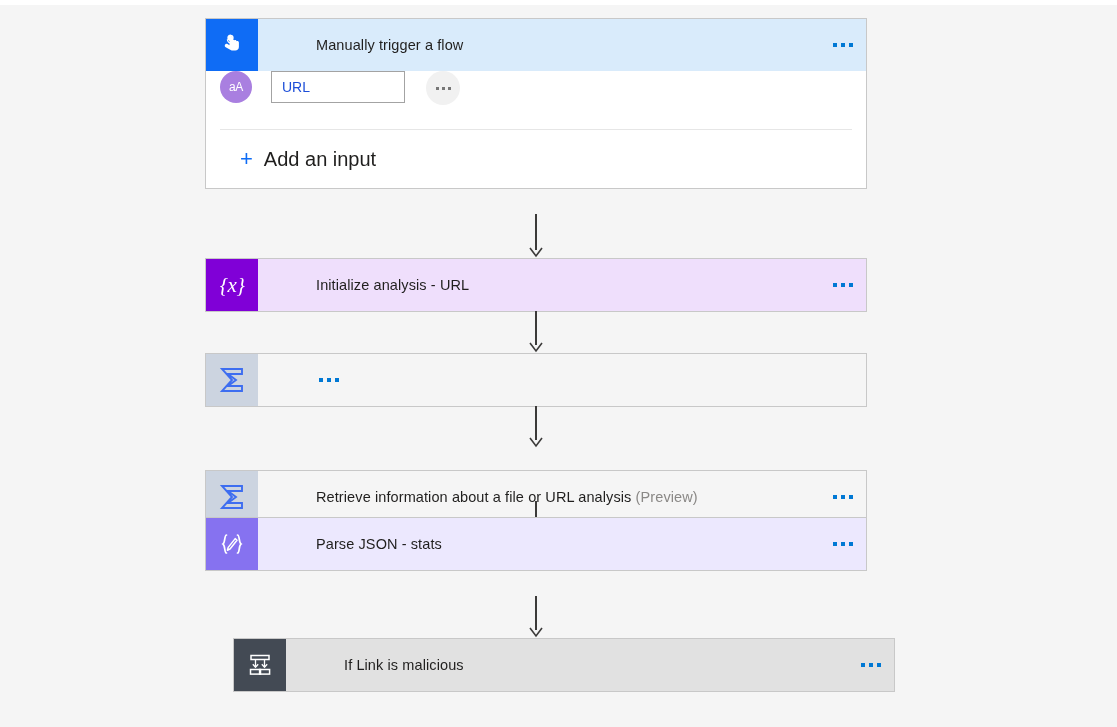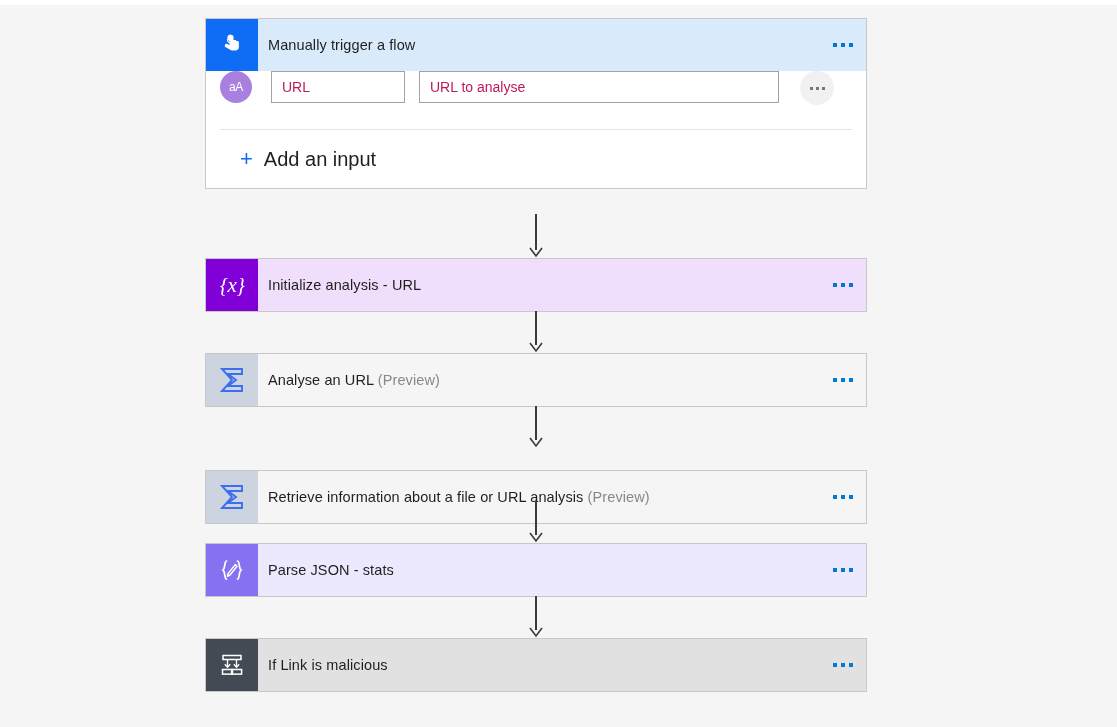--- a/index.html
+++ b/index.html
@@ -28,20 +28,21 @@
     left: 205px;
     width: 662px;
     border: 1px solid #c8c8c8;
     background: #ffffff;
   }
   .card-head {
     position: relative;
     display: flex;
     align-items: center;
     height: 52px;
+    gap: 48px;
   }
   .card-icon {
     width: 52px; height: 52px;
     flex: 0 0 52px;
     display: flex;
     align-items: center;
     justify-content: center;
   }
   .card-title {
     flex: 1 1 auto;
@@ -106,21 +107,21 @@
     letter-spacing: -.3px;
   }
   .txtbox {
     height: 32px;
     border: 1px solid #a3a3a3;
     background: #ffffff;
     display: flex;
     align-items: center;
     padding: 0 10px;
     font-size: 14px;
-    color: #be185d;
+    color: #1d4ed8;
   }
   .txt-name  { width: 134px; margin-left: 19px; }
   .txt-desc  { width: 360px; margin-left: 14px; }
   .row-ellipsis {
     width: 34px; height: 34px;
     margin-left: 21px;
     border-radius: 50%;
     background: #f1f1f1;
     display: flex;
     align-items: center;
@@ -202,23 +203,20 @@
     </div>
 
     <div class="trigger-body">
       <div class="input-row">
         <div class="avatar">
           <span>aA</span>
         </div>
         <div class="txtbox txt-name">
           <span>URL</span>
         </div>
-        <div class="txtbox txt-desc">
-          <span>URL to analyse</span>
-        </div>
         <div class="row-ellipsis">
           <i></i>
           <i></i>
           <i></i>
         </div>
       </div>
 
       <div class="divider"></div>
 
       <div class="add-input">
@@ -262,24 +260,20 @@
     </div>
   </div>
 
   <div class="card" id="card-analyse" style="top:353px;">
     <div class="card-head head-connect">
       <div class="card-icon ic-connect">
         <svg width="30" height="30" viewBox="0 0 30 30" aria-hidden="true">
           <path d="M5 4 H25 V9 H11 L19 15 L11 21 H25 V26 H5 L15 15 Z" fill="none" stroke="#3d6df0" stroke-width="1.9" stroke-linejoin="miter"></path>
         </svg>
       </div>
-      <div class="card-title">
-        <span>Analyse an URL</span>
-        <span class="preview-tag">(Preview)</span>
-      </div>
       <div class="ellipsis">
         <i></i>
         <i></i>
         <i></i>
       </div>
     </div>
   </div>
 
   <div class="arrow" style="top:406px; height:42px;">
     <div class="stem" style="height:34px;"></div>
@@ -311,21 +305,21 @@
 
   <div class="arrow" style="top:501px; height:42px;">
     <div class="stem" style="height:34px;"></div>
     <div class="head" style="top:31px;">
       <svg width="14" height="11" viewBox="0 0 14 11">
           <path d="M1 1 L7 9 L13 1" fill="none" stroke="#3b3a39" stroke-width="1.6"></path>
         </svg>
     </div>
   </div>
 
-  <div class="card" id="card-parse" style="top:543px;">
+  <div class="card" id="card-parse" style="top:517px;">
     <div class="card-head head-parse">
       <div class="card-icon ic-parse">
         <svg width="30" height="30" viewBox="0 0 30 30" aria-hidden="true">
           <path d="M9.5 6 C7.2 6 8.4 13.4 6 15 C8.4 16.6 7.2 24 9.5 24" fill="none" stroke="#ffffff" stroke-width="1.7" stroke-linecap="round"></path>
           <path d="M20.5 6 C22.8 6 21.6 13.4 24 15 C21.6 16.6 22.8 24 20.5 24" fill="none" stroke="#ffffff" stroke-width="1.7" stroke-linecap="round"></path>
           <path d="M18.2 9.6 L11.2 18.4 L10.4 21.2 L13.0 20.0 L20.0 11.2 Z" fill="none" stroke="#ffffff" stroke-width="1.5" stroke-linejoin="round"></path>
         </svg>
       </div>
       <div class="card-title">
         <span>Parse JSON - stats</span>
@@ -340,21 +334,21 @@
 
   <div class="arrow" style="top:596px; height:42px;">
     <div class="stem" style="height:34px;"></div>
     <div class="head" style="top:31px;">
       <svg width="14" height="11" viewBox="0 0 14 11">
           <path d="M1 1 L7 9 L13 1" fill="none" stroke="#3b3a39" stroke-width="1.6"></path>
         </svg>
     </div>
   </div>
 
-  <div class="card" id="card-condition" style="top:638px;">
+  <div class="card" id="card-condition" style="top:638px;margin-left:28px;">
     <div class="card-head head-cond">
       <div class="card-icon ic-cond">
         <svg width="30" height="30" viewBox="0 0 30 30" aria-hidden="true">
           <rect x="6" y="5.5" width="18" height="4" fill="none" stroke="#ffffff" stroke-width="1.5"></rect>
           <path d="M10.5 10 V16" stroke="#ffffff" stroke-width="1.3"></path>
           <path d="M7.8 14.2 L10.5 17.3 L13.2 14.2" fill="none" stroke="#ffffff" stroke-width="1.3"></path>
           <path d="M19.5 10 V16" stroke="#ffffff" stroke-width="1.3"></path>
           <path d="M16.8 14.2 L19.5 17.3 L22.2 14.2" fill="none" stroke="#ffffff" stroke-width="1.3"></path>
           <rect x="5.5" y="19.5" width="10" height="4.6" fill="none" stroke="#ffffff" stroke-width="1.5"></rect>
           <rect x="14.6" y="19.5" width="10" height="4.6" fill="none" stroke="#ffffff" stroke-width="1.5"></rect>

